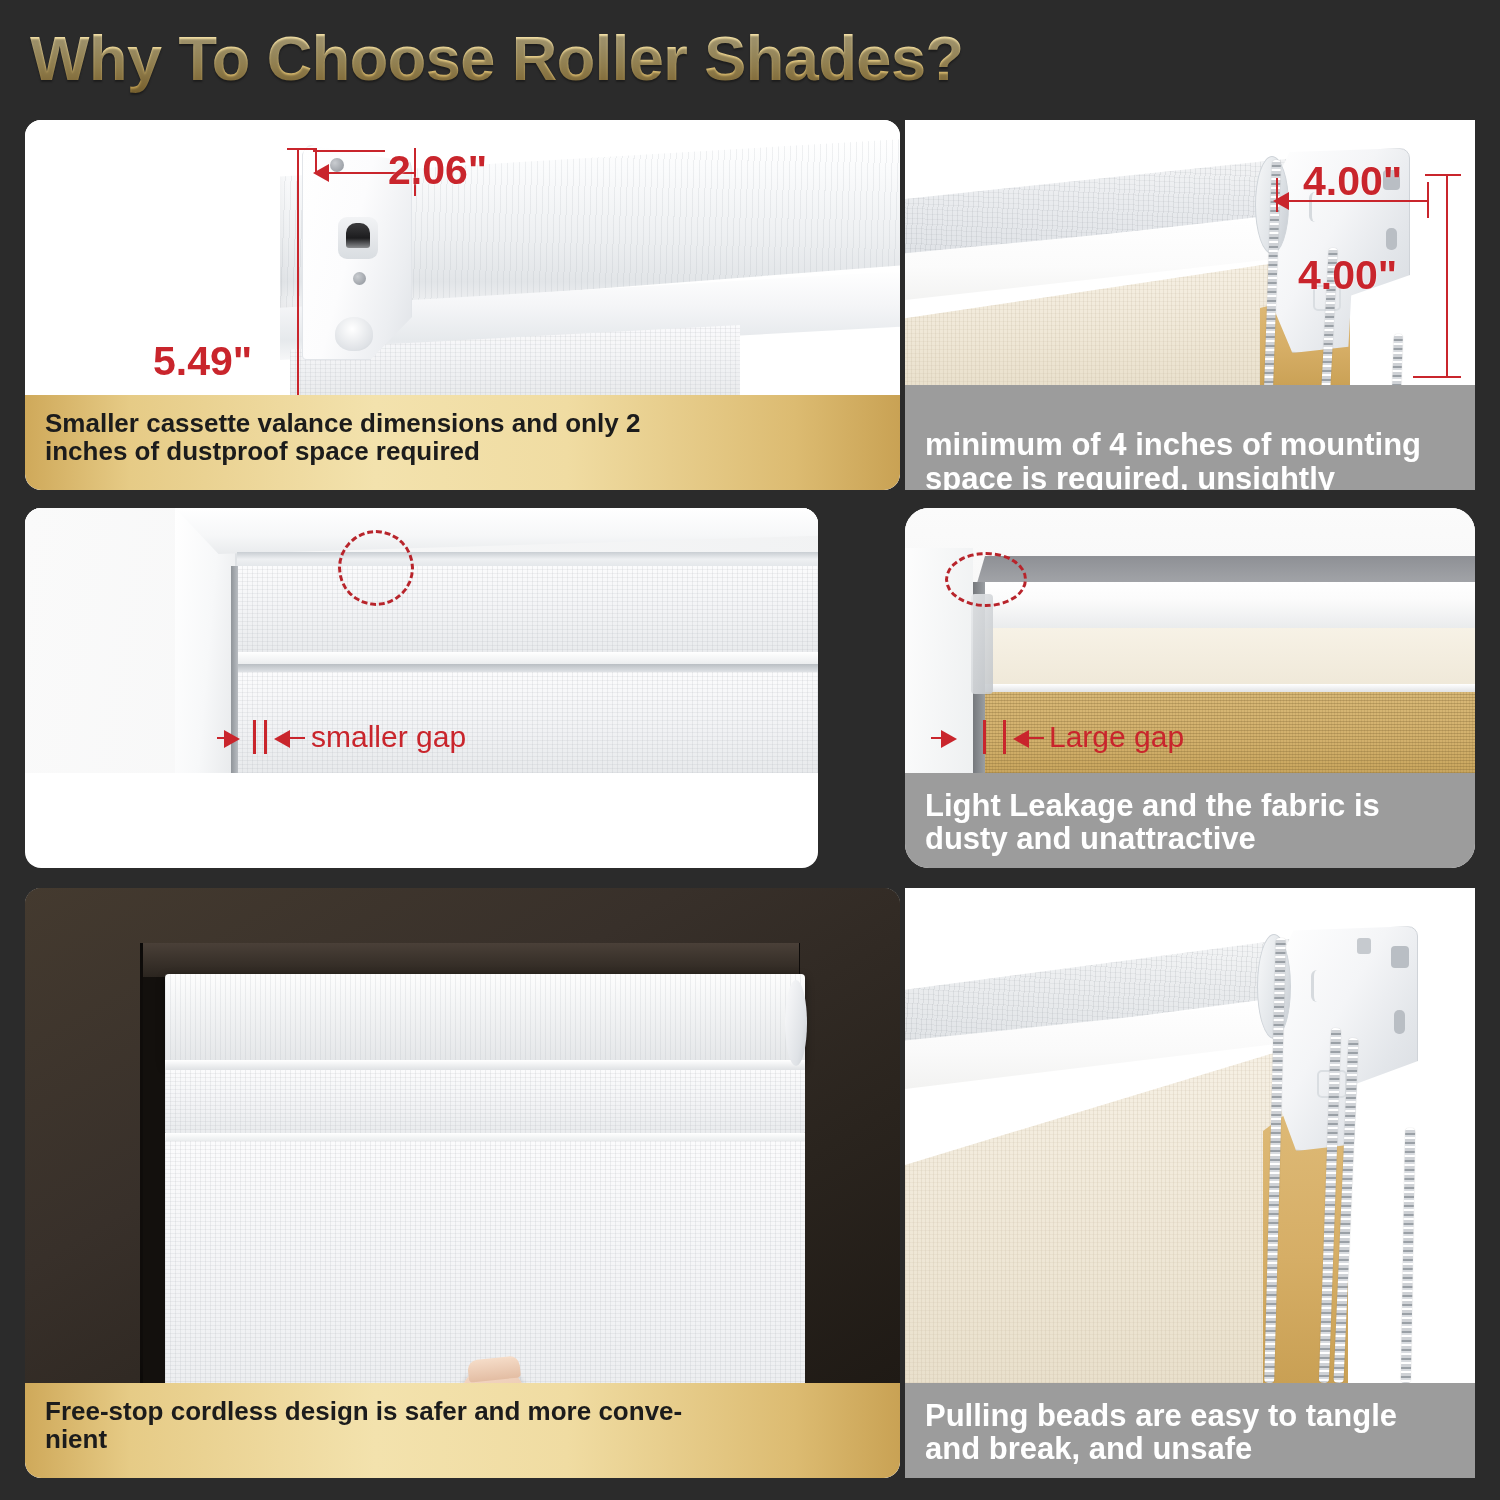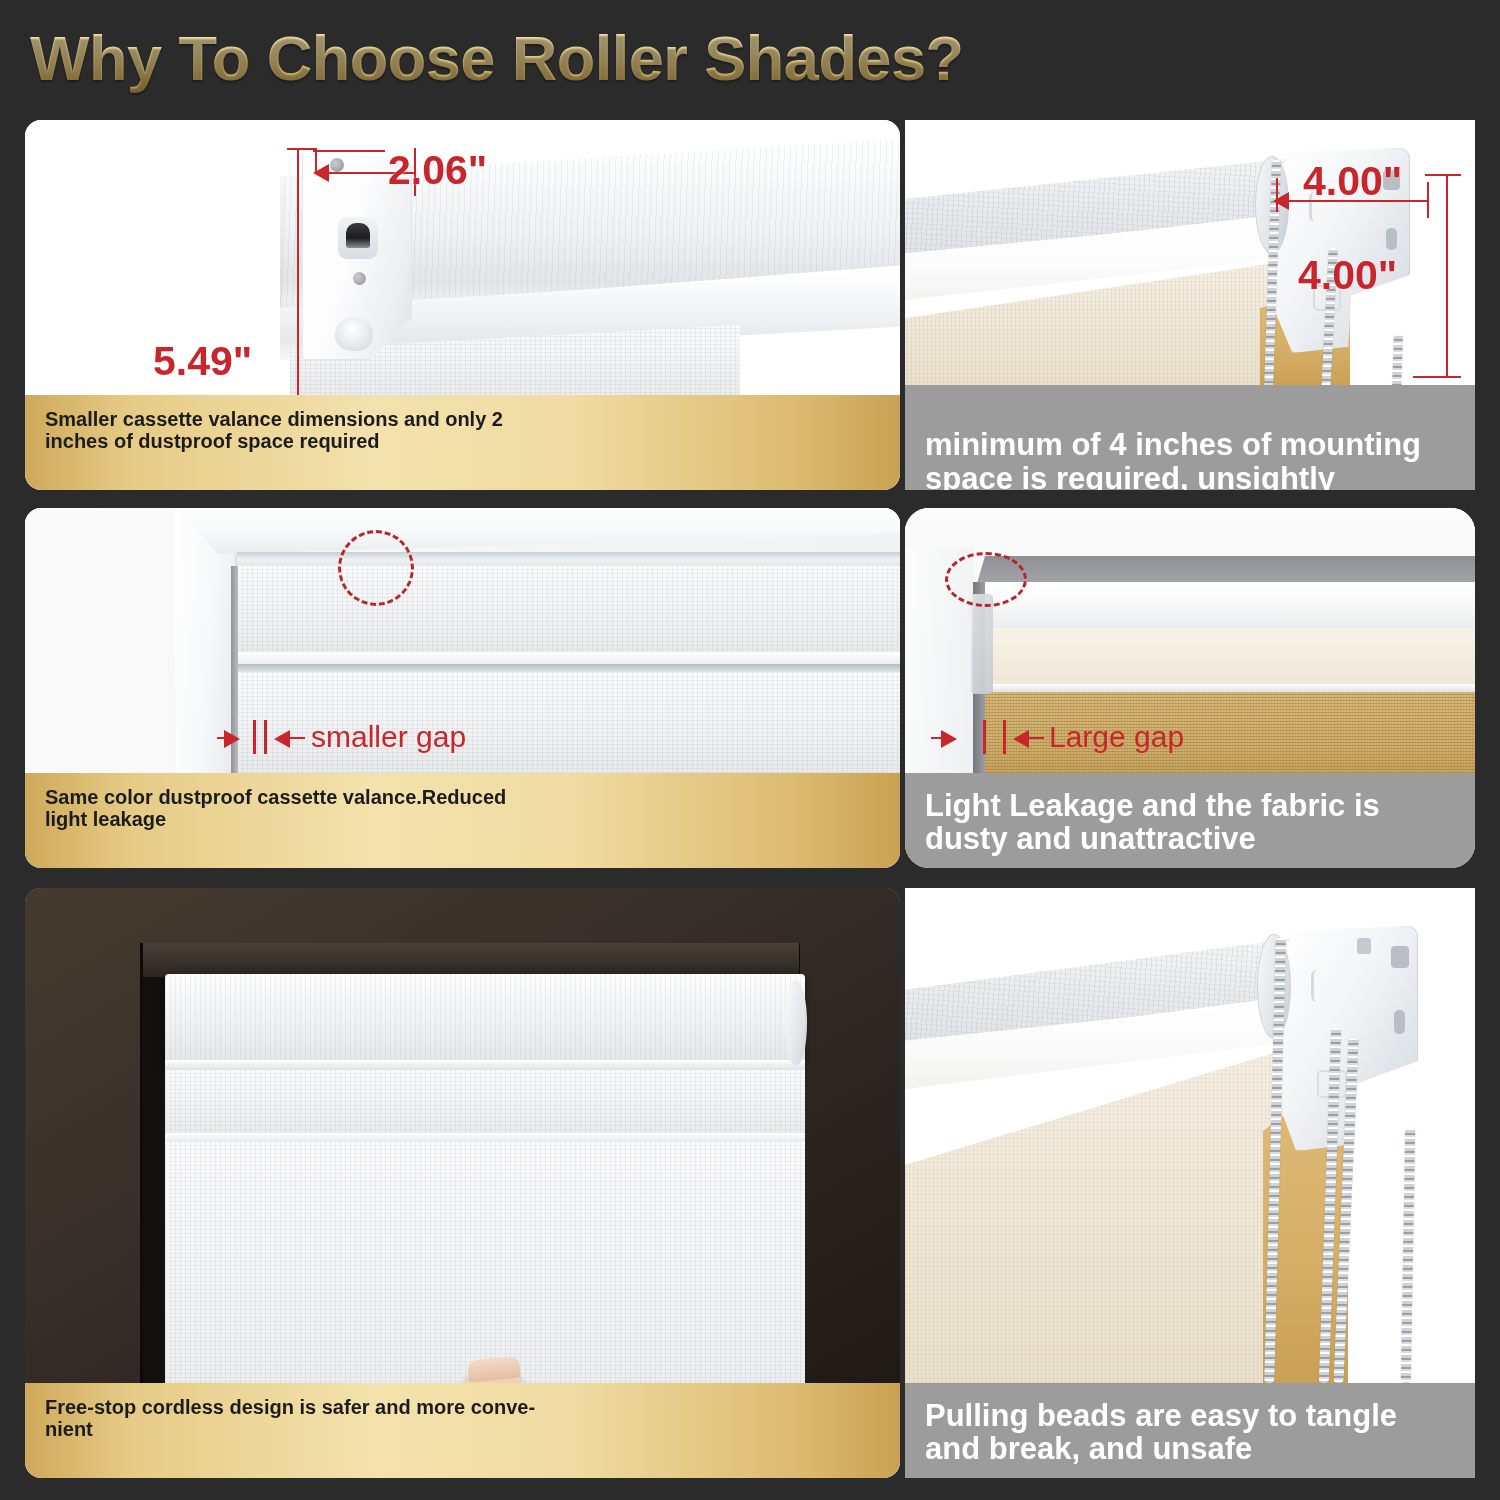--- a/index.html
+++ b/index.html
@@ -35,21 +35,21 @@
     position: absolute; left: 0; right: 0; bottom: 0;
     display: flex; align-items: flex-start;
     padding: 14px 20px 16px 20px;
     font-weight: bold; line-height: 1.08;
   }
   .caption.gold {
     background: linear-gradient(90deg,#d2ad5e 0%, #e8cf8c 10%, #f4e3ae 38%, #f2dfa6 58%, #ddbc72 85%, #cda css 100%);
     background: linear-gradient(90deg,#cfa95a 0%, #e6cb86 12%, #f3e2ad 40%, #f0dca2 62%, #dcbb71 88%, #c9a254 100%);
     color: #1c1c1c;
     border-radius: 0 0 16px 16px;
-    font-size: 20px;
+    font-size: 26px;
   }
   .caption.gray {
     background: #9c9c9c; color: #ffffff; font-size: 31px;
   }
   .cap-text { display:block; }
   .dimlabel { position:absolute; font-weight:bold; color:#c9252c; white-space:nowrap;
               text-shadow: 0 0 2px rgba(255,255,255,0.85); }
   .tickv    { position:absolute; width:2px; background:#c9252c; }
   .tickh    { position:absolute; height:2px; background:#c9252c; }
   .dashcircle { position:absolute; border:3px dashed #b8242b; border-radius:50%; }
@@ -209,21 +209,21 @@
 
     <div class="caption gray" style="height:105px; padding-top:10px;">
       <span class="cap-text">
         <br>
         <span>minimum of 4 inches of mounting</span><br>
         <span>space is required, unsightly</span>
       </span>
     </div>
   </div>
 
-  <div class="panel left" style="left:25px; top:508px; width:875px; height:360px;">
+  <div class="panel left" style="left:25px; top:508px; width:793px; height:360px;">
     <div class="photo" style="height:265px; background:#ffffff;">
 
       <div style="position:absolute; inset:0; background: linear-gradient(100deg,#fafafa,#f1f2f3);"></div>
 
       <div style="position:absolute; left:150px; top:0; width:62px; height:265px;
                   background: linear-gradient(95deg,#ffffff 0%,#f7f8f9 55%,#e7e9eb 100%); border-right:2px solid #dfe2e5;"></div>
       <div style="position:absolute; left:150px; top:0; width:725px; height:46px;
                   background: linear-gradient(180deg,#ffffff 0%,#f6f7f8 60%,#e9ebed 100%);
                   clip-path: polygon(0% 0%, 100% 0%, 100% 55%, 6% 100%);"></div>
 
@@ -247,26 +247,20 @@
 
       <div class="arrow-r" style="left:199px; top:222px;"></div>
       <div class="tickh" style="left:192px; top:229px; width:16px;"></div>
       <div class="tickv" style="left:228px; top:212px; height:34px; width:3px;"></div>
       <div class="tickv" style="left:239px; top:212px; height:34px; width:3px;"></div>
       <div class="arrow-l" style="left:249px; top:222px;"></div>
       <div class="tickh" style="left:262px; top:229px; width:18px;"></div>
       <div class="gaptxt" style="left:286px; top:212px;">smaller gap</div>
     </div>
 
-    <div class="caption gold" style="height:95px;">
-      <span class="cap-text">
-        <span>Same color dustproof cassette valance.Reduced</span><br>
-        <span>light leakage</span>
-      </span>
-    </div>
   </div>
 
   <div class="panel right" style="left:905px; top:508px; width:570px; height:360px;border-radius:24px;">
     <div class="photo" style="height:265px; background:#f4f4f4;">
       <div style="position:absolute; inset:0; background: linear-gradient(180deg,#fbfbfb,#f0f0f0);"></div>
 
       <div style="position:absolute; left:70px; top:48px; width:500px; height:34px;
                   background: linear-gradient(180deg,#8e9095,#a7a9ad);
                   clip-path: polygon(2% 0%, 100% 0%, 100% 100%, 0% 100%);"></div>
 

